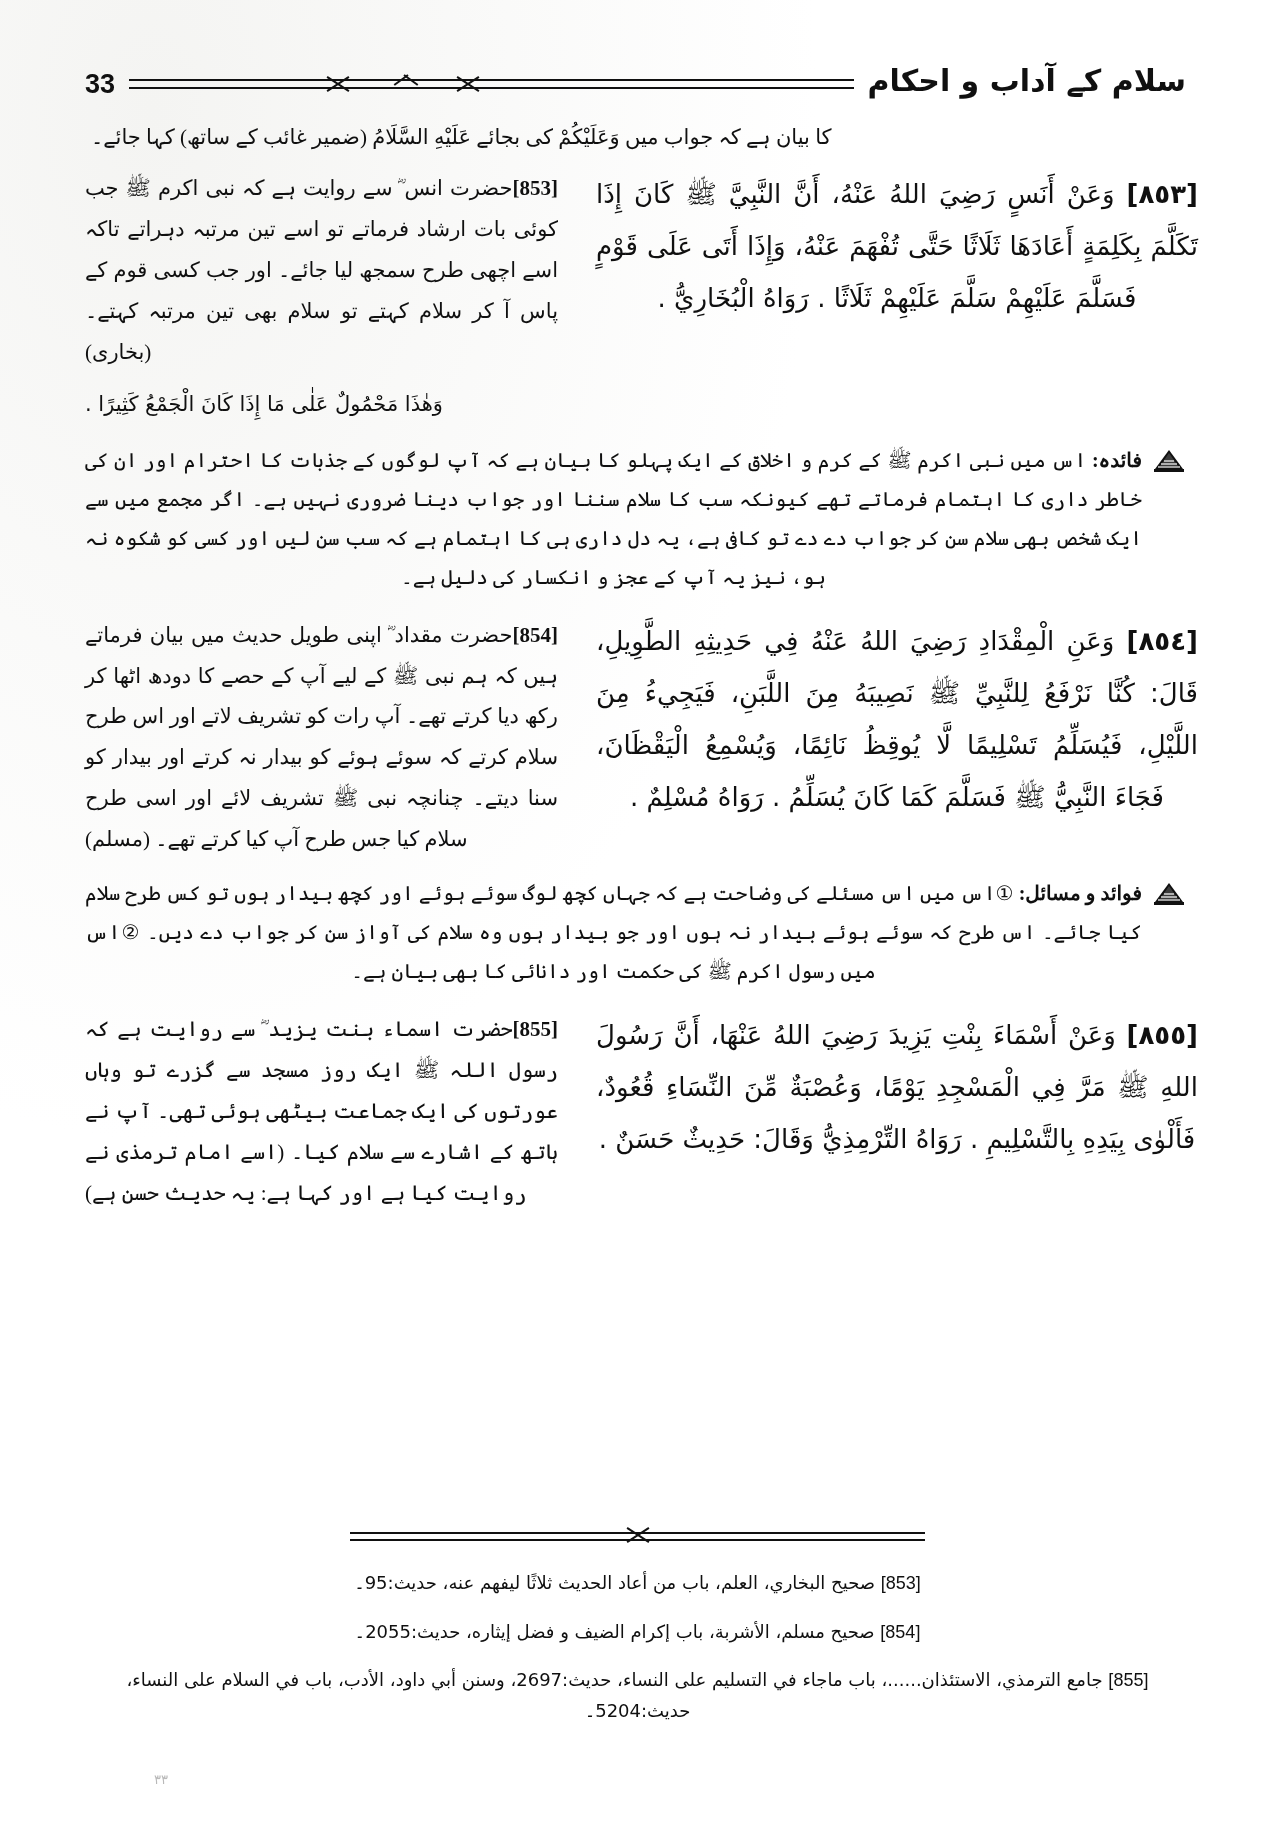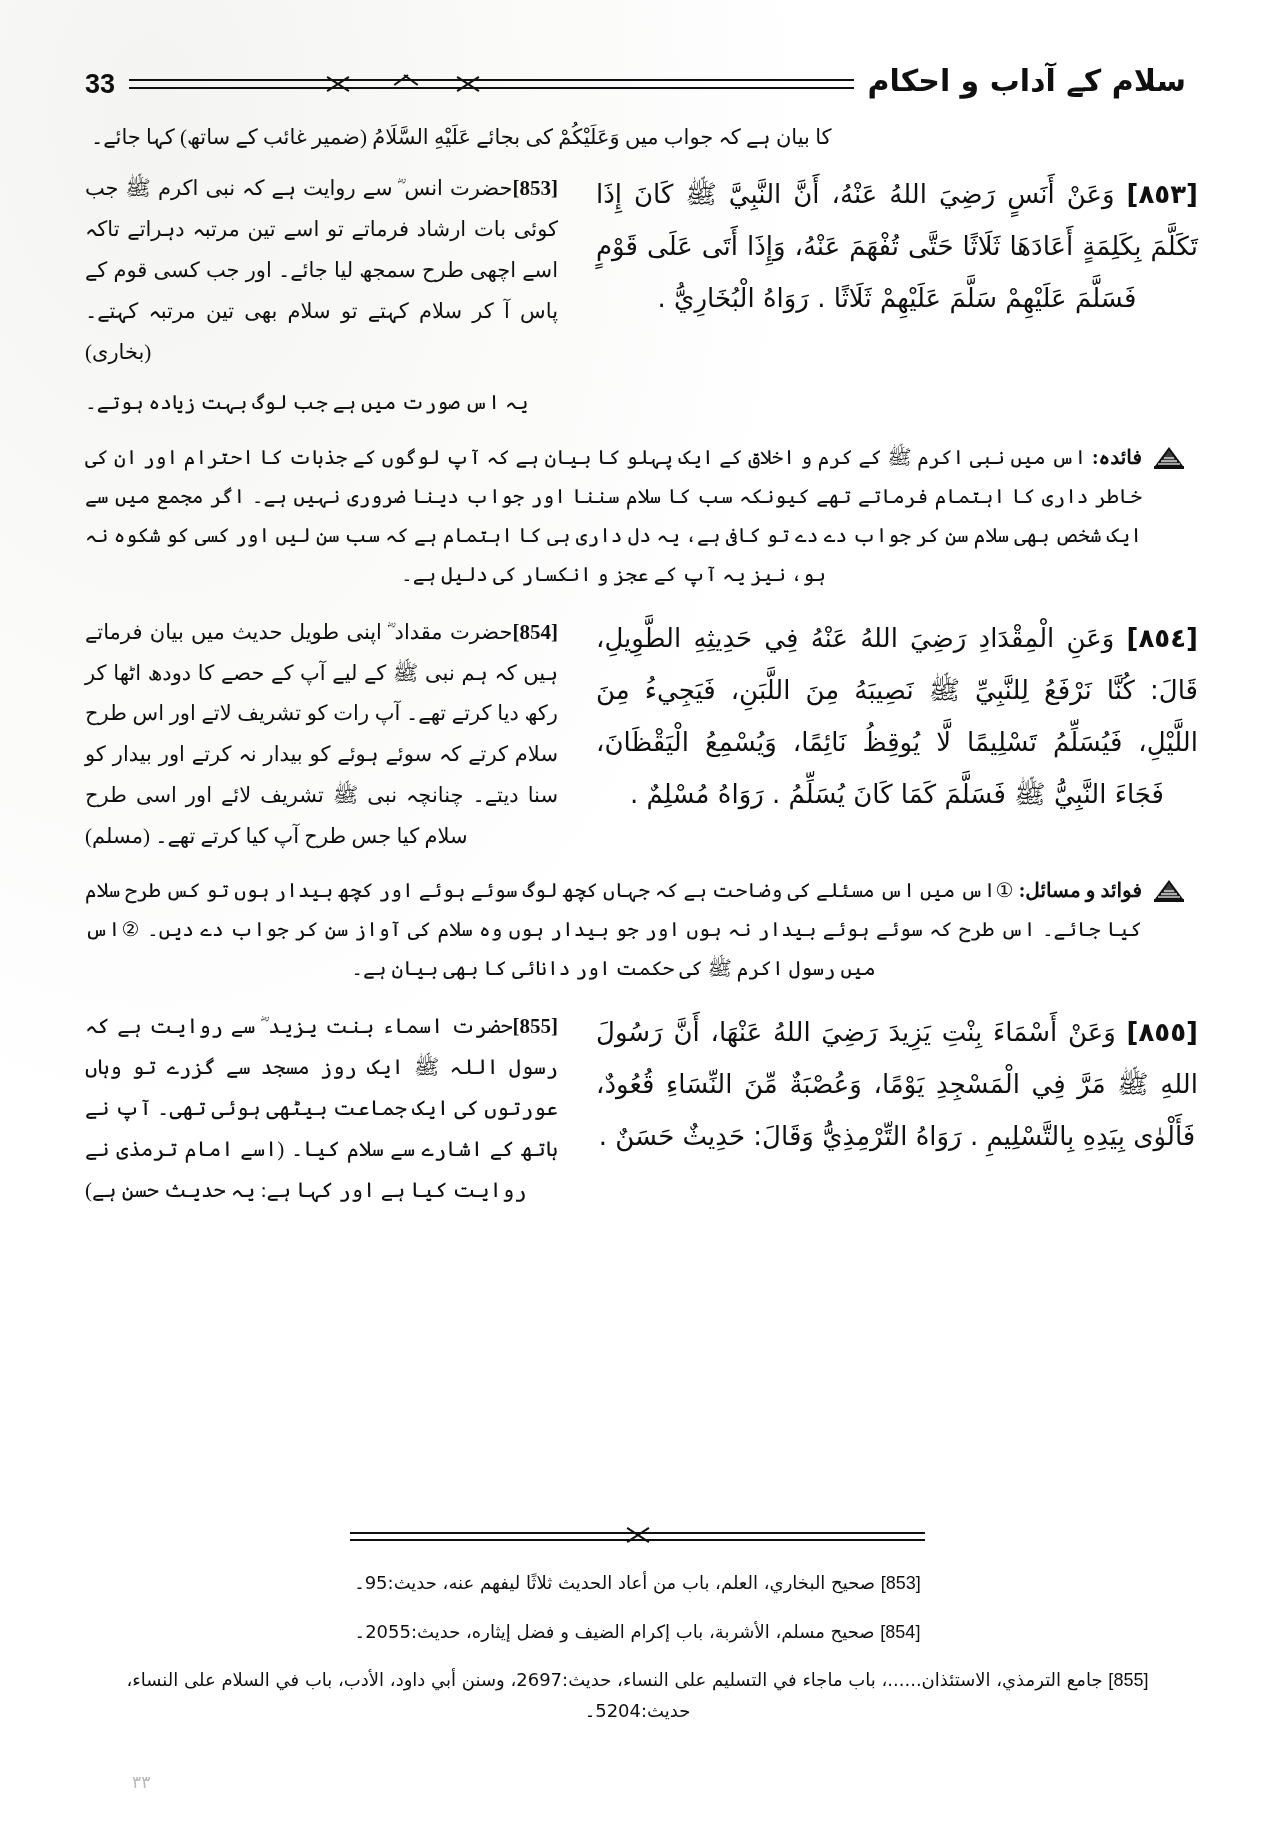--- a/index.html
+++ b/index.html
@@ -240,23 +240,23 @@
     font-size: 18px;
     line-height: 1.7;
     text-align: center;
     margin-bottom: 18px;
     font-family: "DejaVu Sans", "Liberation Sans", sans-serif;
   }
   .fn-num { font-family: "Liberation Sans", sans-serif; }
 
   .corner-mark {
     position: absolute;
-    left: 132px;
+    left: 154px;
     top: 1772px;
-    font-size: 17px;
+    font-size: 13px;
     color: #b9b9b9;
     direction: rtl;
   }
 </style>
 </head>
 <body>
 
 <div class="page">
 
   <div class="page-header">
@@ -276,21 +276,21 @@
     <div class="hadith">
       <div class="col-urdu urdu">
         <p><span class="num-ur">[853]</span><span>حضرت انس ؓ سے روایت ہے کہ نبی اکرم ﷺ جب کوئی بات ارشاد فرماتے تو اسے تین مرتبہ دہراتے تاکہ اسے اچھی طرح سمجھ لیا جائے۔ اور جب کسی قوم کے پاس آ کر سلام کہتے تو سلام بھی تین مرتبہ کہتے۔ (بخاری)</span></p>
       </div>
       <div class="col-arabic arabic">
         <p><span class="num-ar">[٨٥٣]</span> <span>وَعَنْ أَنَسٍ رَضِيَ اللهُ عَنْهُ، أَنَّ النَّبِيَّ ﷺ كَانَ إِذَا تَكَلَّمَ بِكَلِمَةٍ أَعَادَهَا ثَلَاثًا حَتَّى تُفْهَمَ عَنْهُ، وَإِذَا أَتَى عَلَى قَوْمٍ فَسَلَّمَ عَلَيْهِمْ سَلَّمَ عَلَيْهِمْ ثَلَاثًا . رَوَاهُ الْبُخَارِيُّ .</span></p>
       </div>
     </div>
 
     <div class="split-line">
-      <div class="seg-ur urdu">یہ اس صورت میں ہے جب لوگ بہت زیادہ ہوتے۔</div>
+      <div class="seg-ar arabic">وَهٰذَا مَحْمُولٌ عَلٰى مَا إِذَا كَانَ الْجَمْعُ كَثِيرًا .</div>
     </div>
 
     <div class="faida">
       <div class="faida-icon">
         <svg width="34" height="26" viewBox="0 0 34 26" aria-hidden="true">
           <path d="M17 3 L31 22 L3 22 Z" fill="#111"></path>
           <rect x="2" y="22" width="30" height="3" fill="#111"></rect>
           <path d="M17 6 L26 19 L8 19 Z" fill="#fff" opacity="0.18"></path>
           <path d="M6 20 h22" stroke="#fff" stroke-width="1.2"></path>
           <path d="M9 17 h16" stroke="#fff" stroke-width="1.2"></path>

